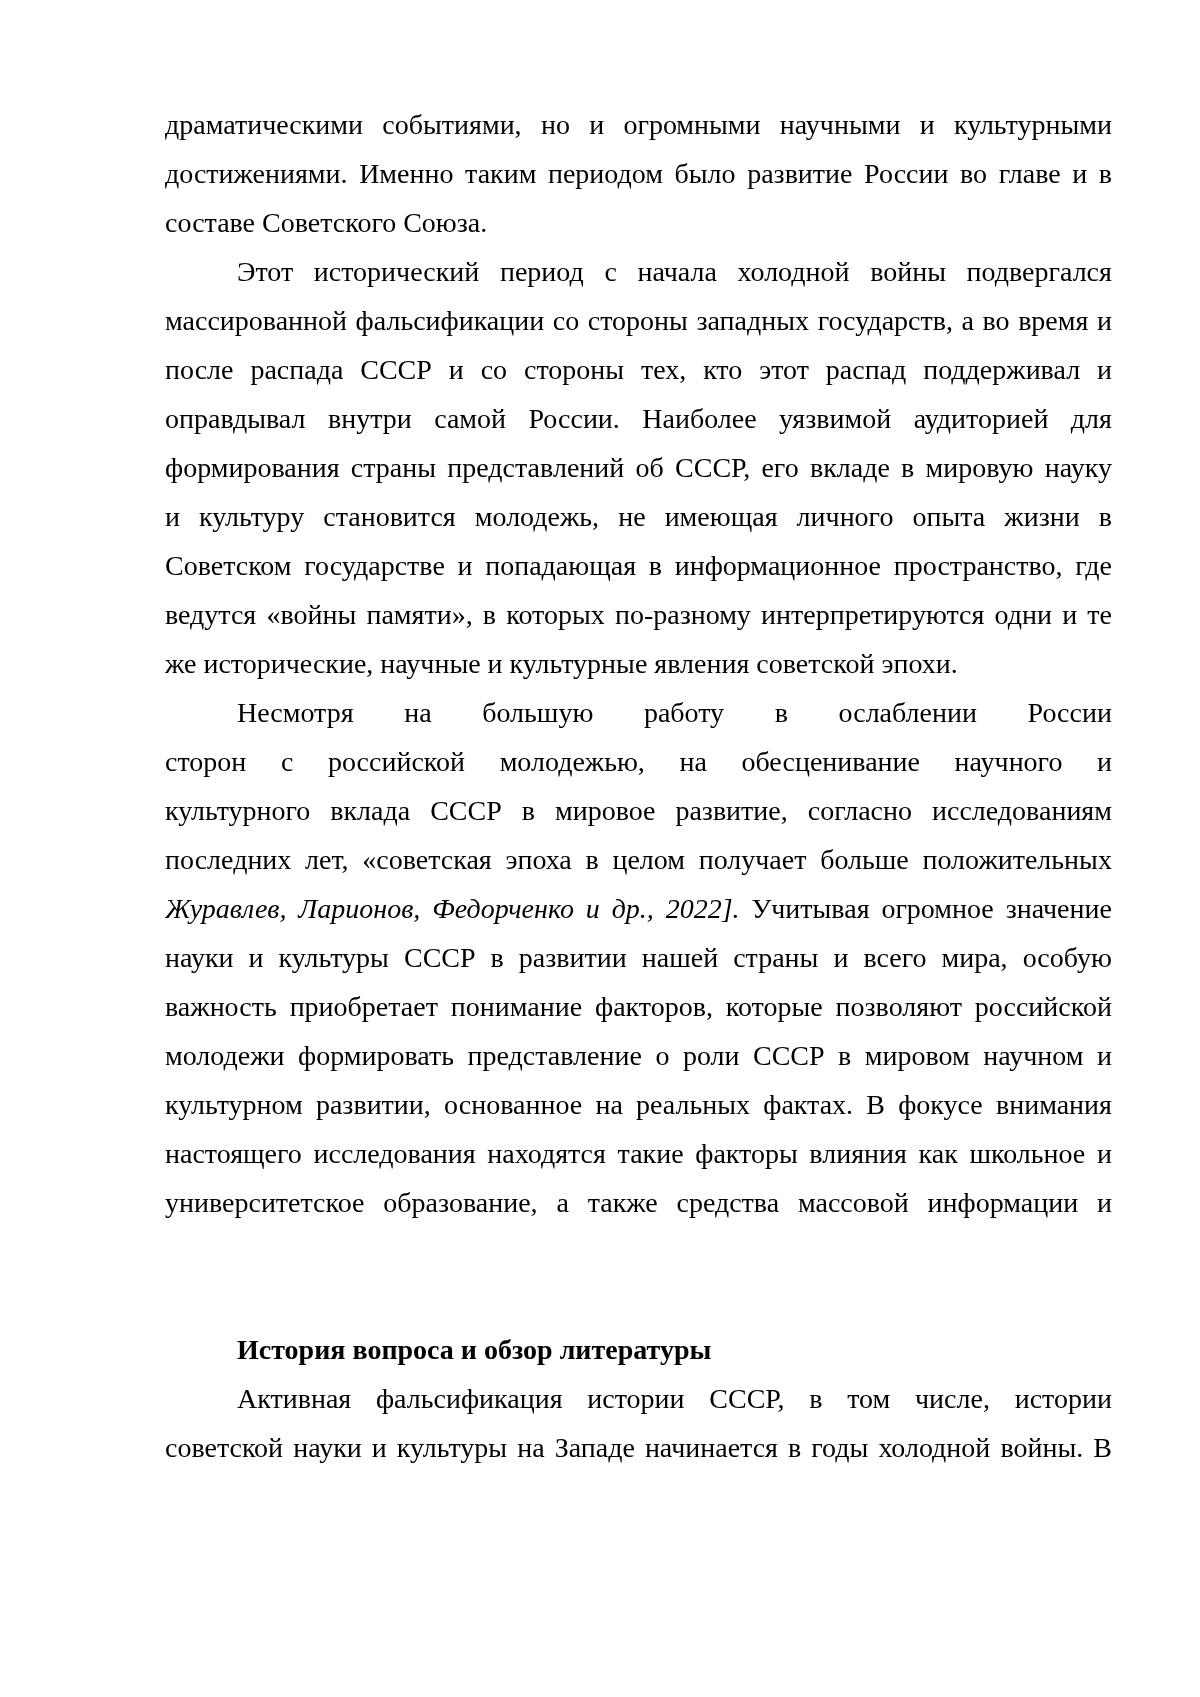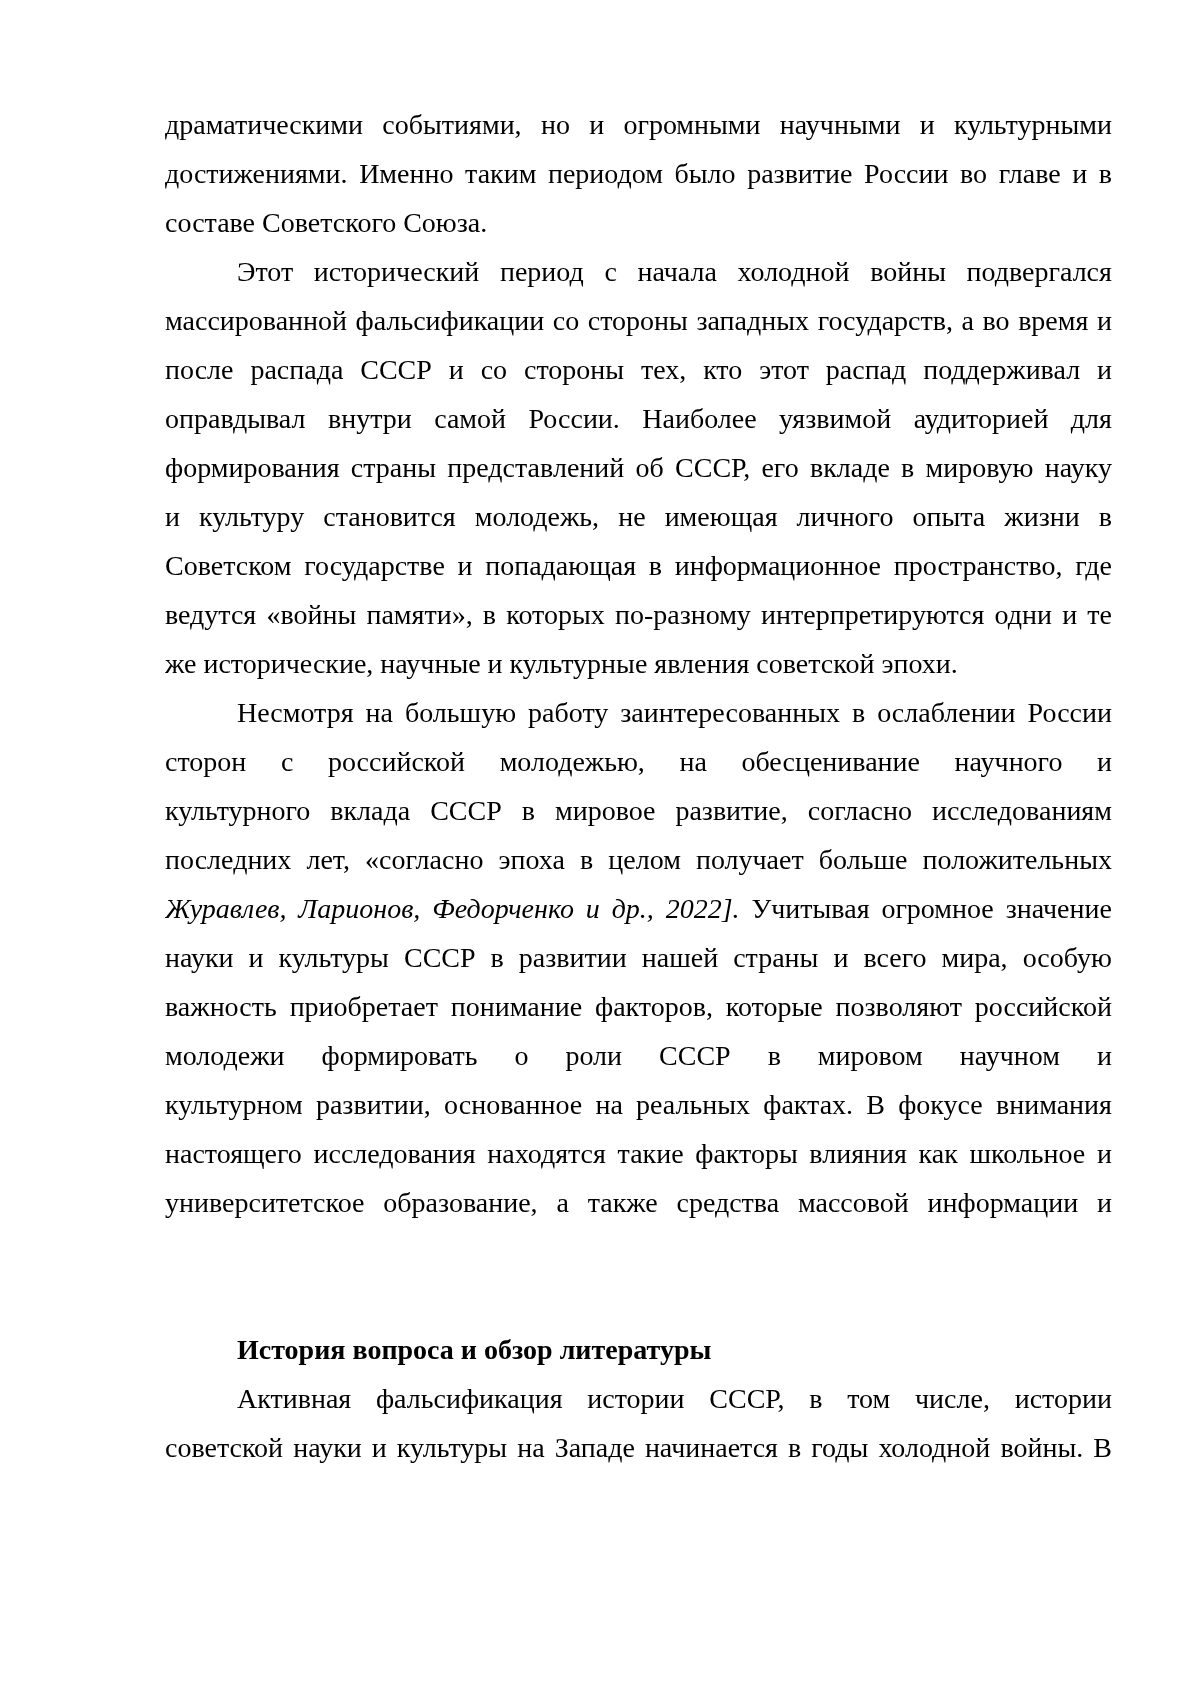--- a/index.html
+++ b/index.html
@@ -159,21 +159,20 @@
           <span>те</span>
         </div>
         <div class="line"><span>же исторические, научные и культурные явления советской эпохи.</span></div>
       </div>
       <div>
         <div class="line justify indent">
           <span>Несмотря</span>
           <span>на</span>
           <span>большую</span>
           <span>работу</span>
-          <span>заинтересованных</span>
           <span>в</span>
           <span>ослаблении</span>
           <span>России</span>
         </div>
         <div class="line justify">
           <span>сторон</span>
           <span>с</span>
           <span>российской</span>
           <span>молодежью,</span>
           <span>на</span>
@@ -187,21 +186,21 @@
           <span>СССР</span>
           <span>в</span>
           <span>мировое</span>
           <span>развитие,</span>
           <span>согласно</span>
           <span>исследованиям</span>
         </div>
         <div class="line justify">
           <span>последних</span>
           <span>лет,</span>
-          <span>«согласно</span>
+          <span>«советская</span>
           <span>эпоха</span>
           <span>в</span>
           <span>целом</span>
           <span>получает</span>
           <span>больше</span>
           <span>положительных</span>
         </div>
         <div class="line justify">
           <span class="italic">Журавлев,</span>
           <span class="italic">Ларионов,</span>
@@ -232,20 +231,21 @@
           <span>приобретает</span>
           <span>понимание</span>
           <span>факторов,</span>
           <span>которые</span>
           <span>позволяют</span>
           <span>российской</span>
         </div>
         <div class="line justify">
           <span>молодежи</span>
           <span>формировать</span>
+          <span>представление</span>
           <span>о</span>
           <span>роли</span>
           <span>СССР</span>
           <span>в</span>
           <span>мировом</span>
           <span>научном</span>
           <span>и</span>
         </div>
         <div class="line justify">
           <span>культурном</span>

